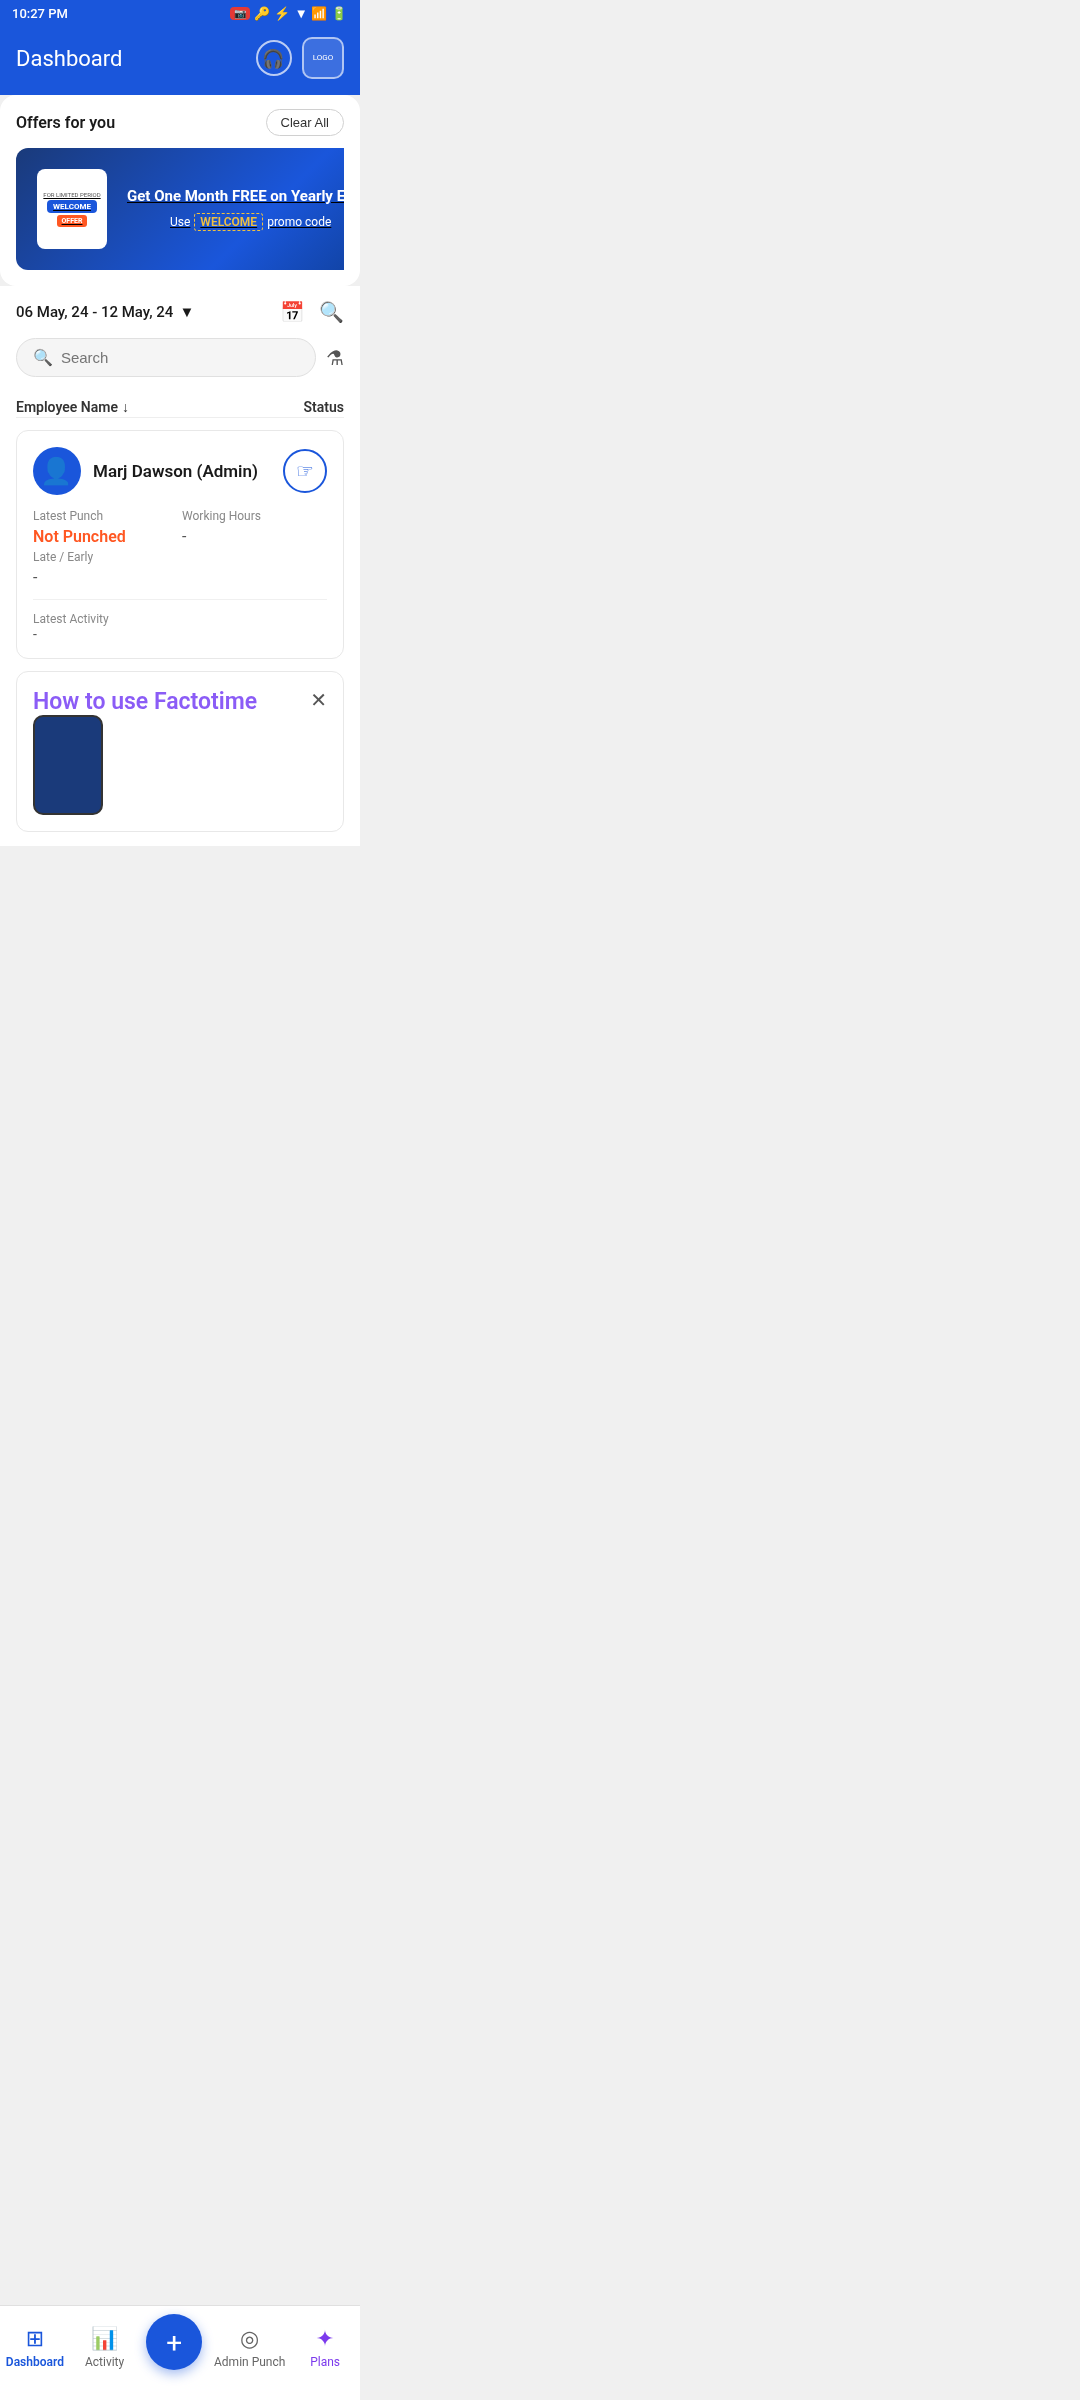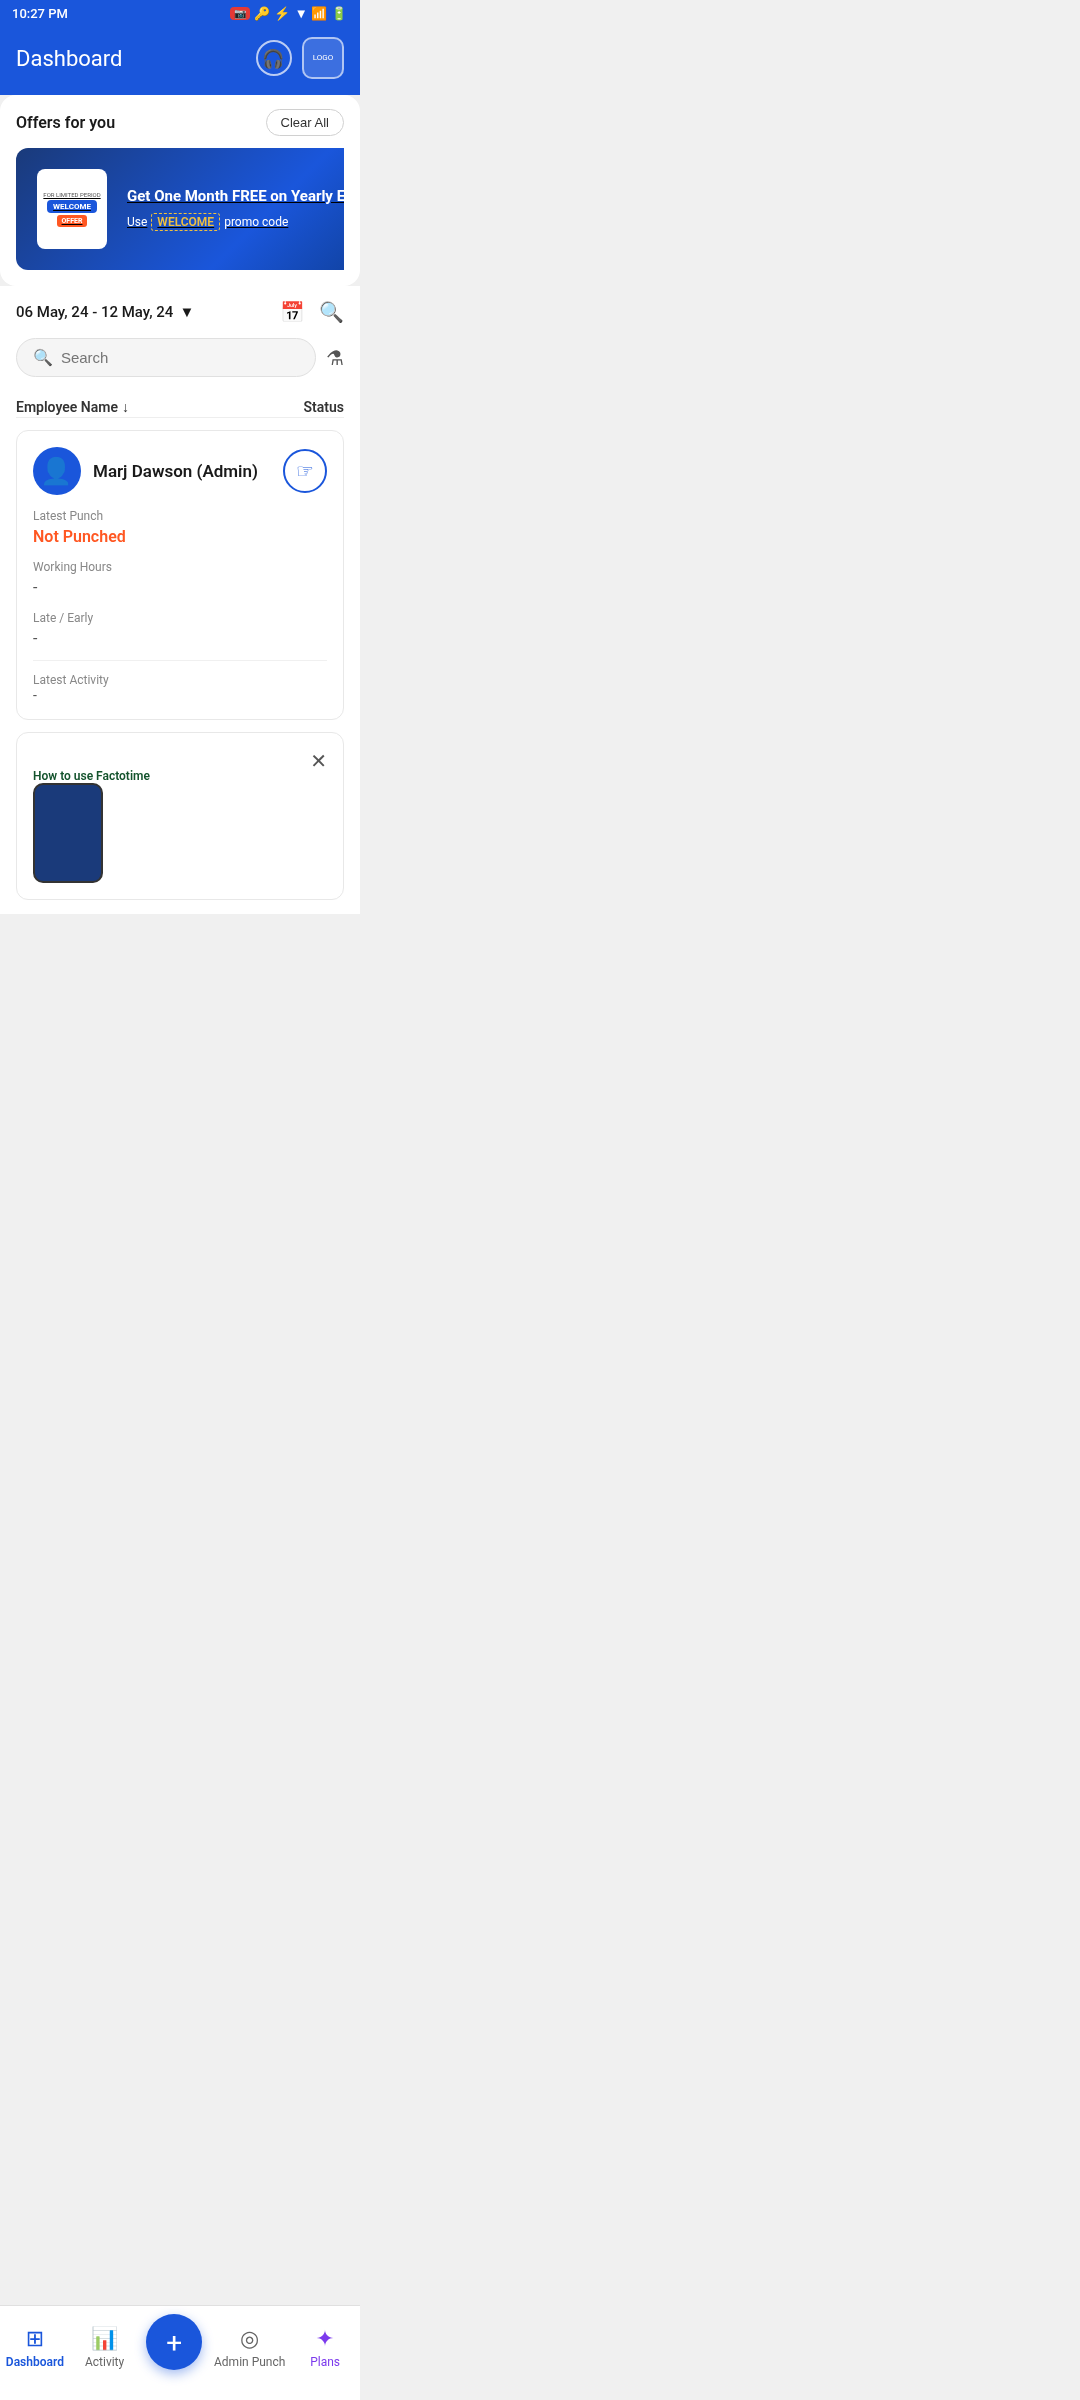--- a/index.html
+++ b/index.html
@@ -135,20 +135,21 @@
       border-radius: 3px;
       margin-top: 2px;
     }
     .offer-text { color: white; }
     .offer-main-text { font-size: 15px; font-weight: 700; line-height: 1.3; margin-bottom: 6px; }
     .offer-promo {
       font-size: 12px;
       display: flex;
       align-items: center;
       gap: 4px;
+      margin-left: 43px;
     }
     .promo-code {
       border: 1.5px dashed #f0c040;
       color: #f0c040;
       padding: 1px 5px;
       border-radius: 3px;
       font-weight: 600;
     }
 
     
@@ -282,22 +283,22 @@
       border-radius: 50%;
       display: flex; align-items: center; justify-content: center;
       color: #1a56db;
       font-size: 20px;
       cursor: pointer;
     }
 
     
     .emp-stats {
       display: grid;
-      grid-template-columns: 1fr;
-      gap: 14px;
+      grid-template-columns: 1fr 1fr;
+      gap: 4px;
     }
     .stat-item { }
     .stat-label { font-size: 12px; color: #888; margin-bottom: 4px; }
     .stat-value { font-size: 14px; color: #333; }
     .stat-value.not-punched { color: #ff5722; font-weight: 600; font-size: 16px; }
     .stat-value.dash { color: #555; font-size: 16px; }
 
     .emp-activity {
       margin-top: 12px;
       padding-top: 12px;
@@ -310,21 +311,21 @@
     .how-to-card {
       background: white;
       border: 1px solid #e8e8e8;
       border-radius: 12px;
       padding: 16px;
       margin-top: 12px;
       display: flex;
       justify-content: space-between;
       align-items: flex-start;
     }
-    .how-to-title { font-size: 12px; font-weight: 600; color: #14532d; margin-top: 20px; }
+    .how-to-title { font-size: 23px; font-weight: 600; color: #8b5cf6; }
     .how-to-content {
       display: flex;
       gap: 12px;
       align-items: flex-start;
       flex: 1;
     }
     .close-btn { font-size: 20px; color: #555; cursor: pointer; }
     .phone-preview {
       width: 70px; height: 100px;
       background: #1a3a7a;

